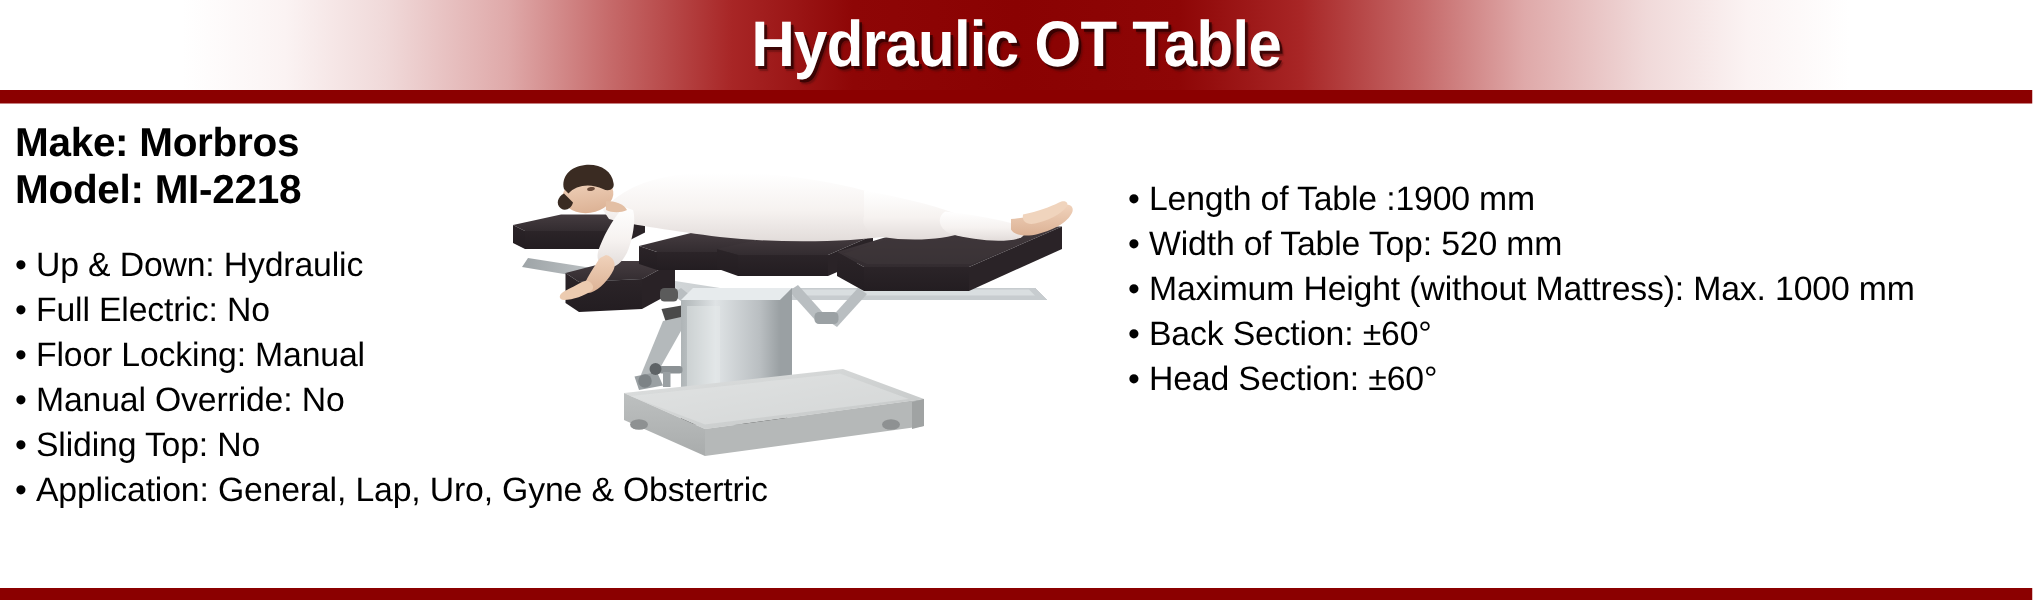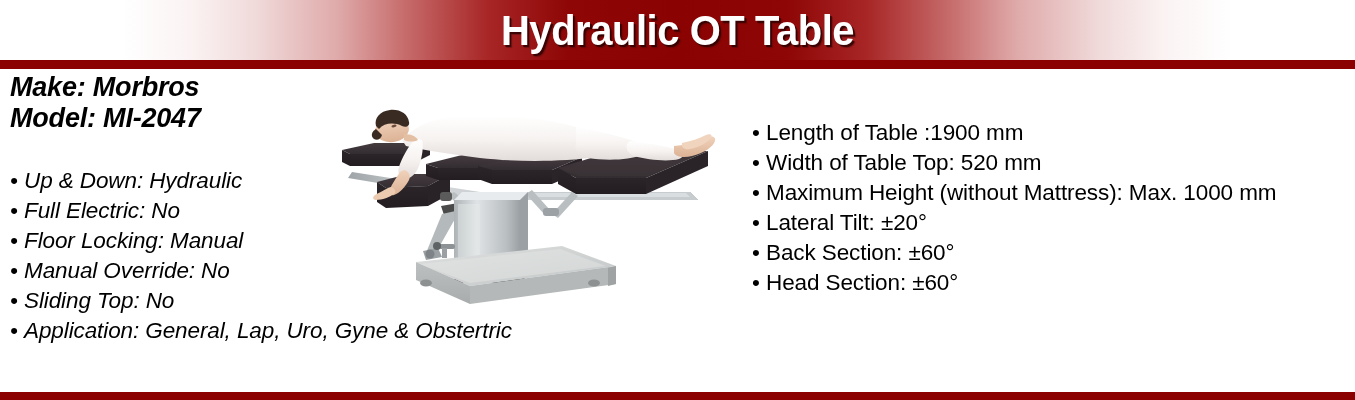--- a/index.html
+++ b/index.html
@@ -71,33 +71,32 @@
     position: absolute;
     left: 0; top: 392px;
     width: 1355px;
     height: 8px;
     background: #8b0000;
   }
 
   
   #left-col {
     position: absolute;
-    left: 10px; top: 72px;
+    left: 10px; top: 80px;
     width: 600px;
-    font-style: italic;
   }
   .id-line {
     font-size: 27px;
     font-weight: bold;
     line-height: 31px;
     white-space: nowrap;
     letter-spacing: -0.2px;
   }
   #left-bullets {
-    margin-top: 32px;
+    margin-top: 20px;
   }
   .bullet-row {
     font-size: 22.5px;
     line-height: 30px;
     white-space: nowrap;
     letter-spacing: -0.1px;
   }
   .bullet-row .dot {
     display: inline-block;
     width: 14px;
@@ -126,21 +125,21 @@
 </head>
 <body>
 
 <div id="banner"></div>
 <div id="banner-title">Hydraulic OT Table</div>
 <div id="banner-rule"></div>
 
 <div id="left-col">
 
   <div class="id-line">Make: Morbros</div>
-  <div class="id-line">Model: MI-2047</div>
+  <div class="id-line">Model: MI-2218</div>
 
   <div id="left-bullets">
     <div class="bullet-row">
       <span class="dot">•</span><span>Up &amp; Down: Hydraulic</span>
     </div>
     <div class="bullet-row">
       <span class="dot">•</span><span>Full Electric: No</span>
     </div>
     <div class="bullet-row">
       <span class="dot">•</span><span>Floor Locking: Manual</span>
@@ -159,23 +158,20 @@
 
 <div id="right-col">
   <div class="bullet-row">
     <span class="dot">•</span><span>Length of Table :1900 mm</span>
   </div>
   <div class="bullet-row">
     <span class="dot">•</span><span>Width of Table Top: 520 mm</span>
   </div>
   <div class="bullet-row">
     <span class="dot">•</span><span>Maximum Height (without Mattress): Max. 1000 mm</span>
-  </div>
-  <div class="bullet-row">
-    <span class="dot">•</span><span>Lateral Tilt: ±20°</span>
   </div>
   <div class="bullet-row">
     <span class="dot">•</span><span>Back Section: ±60°</span>
   </div>
   <div class="bullet-row">
     <span class="dot">•</span><span>Head Section: ±60°</span>
   </div>
 </div>
 
 <div id="product">

